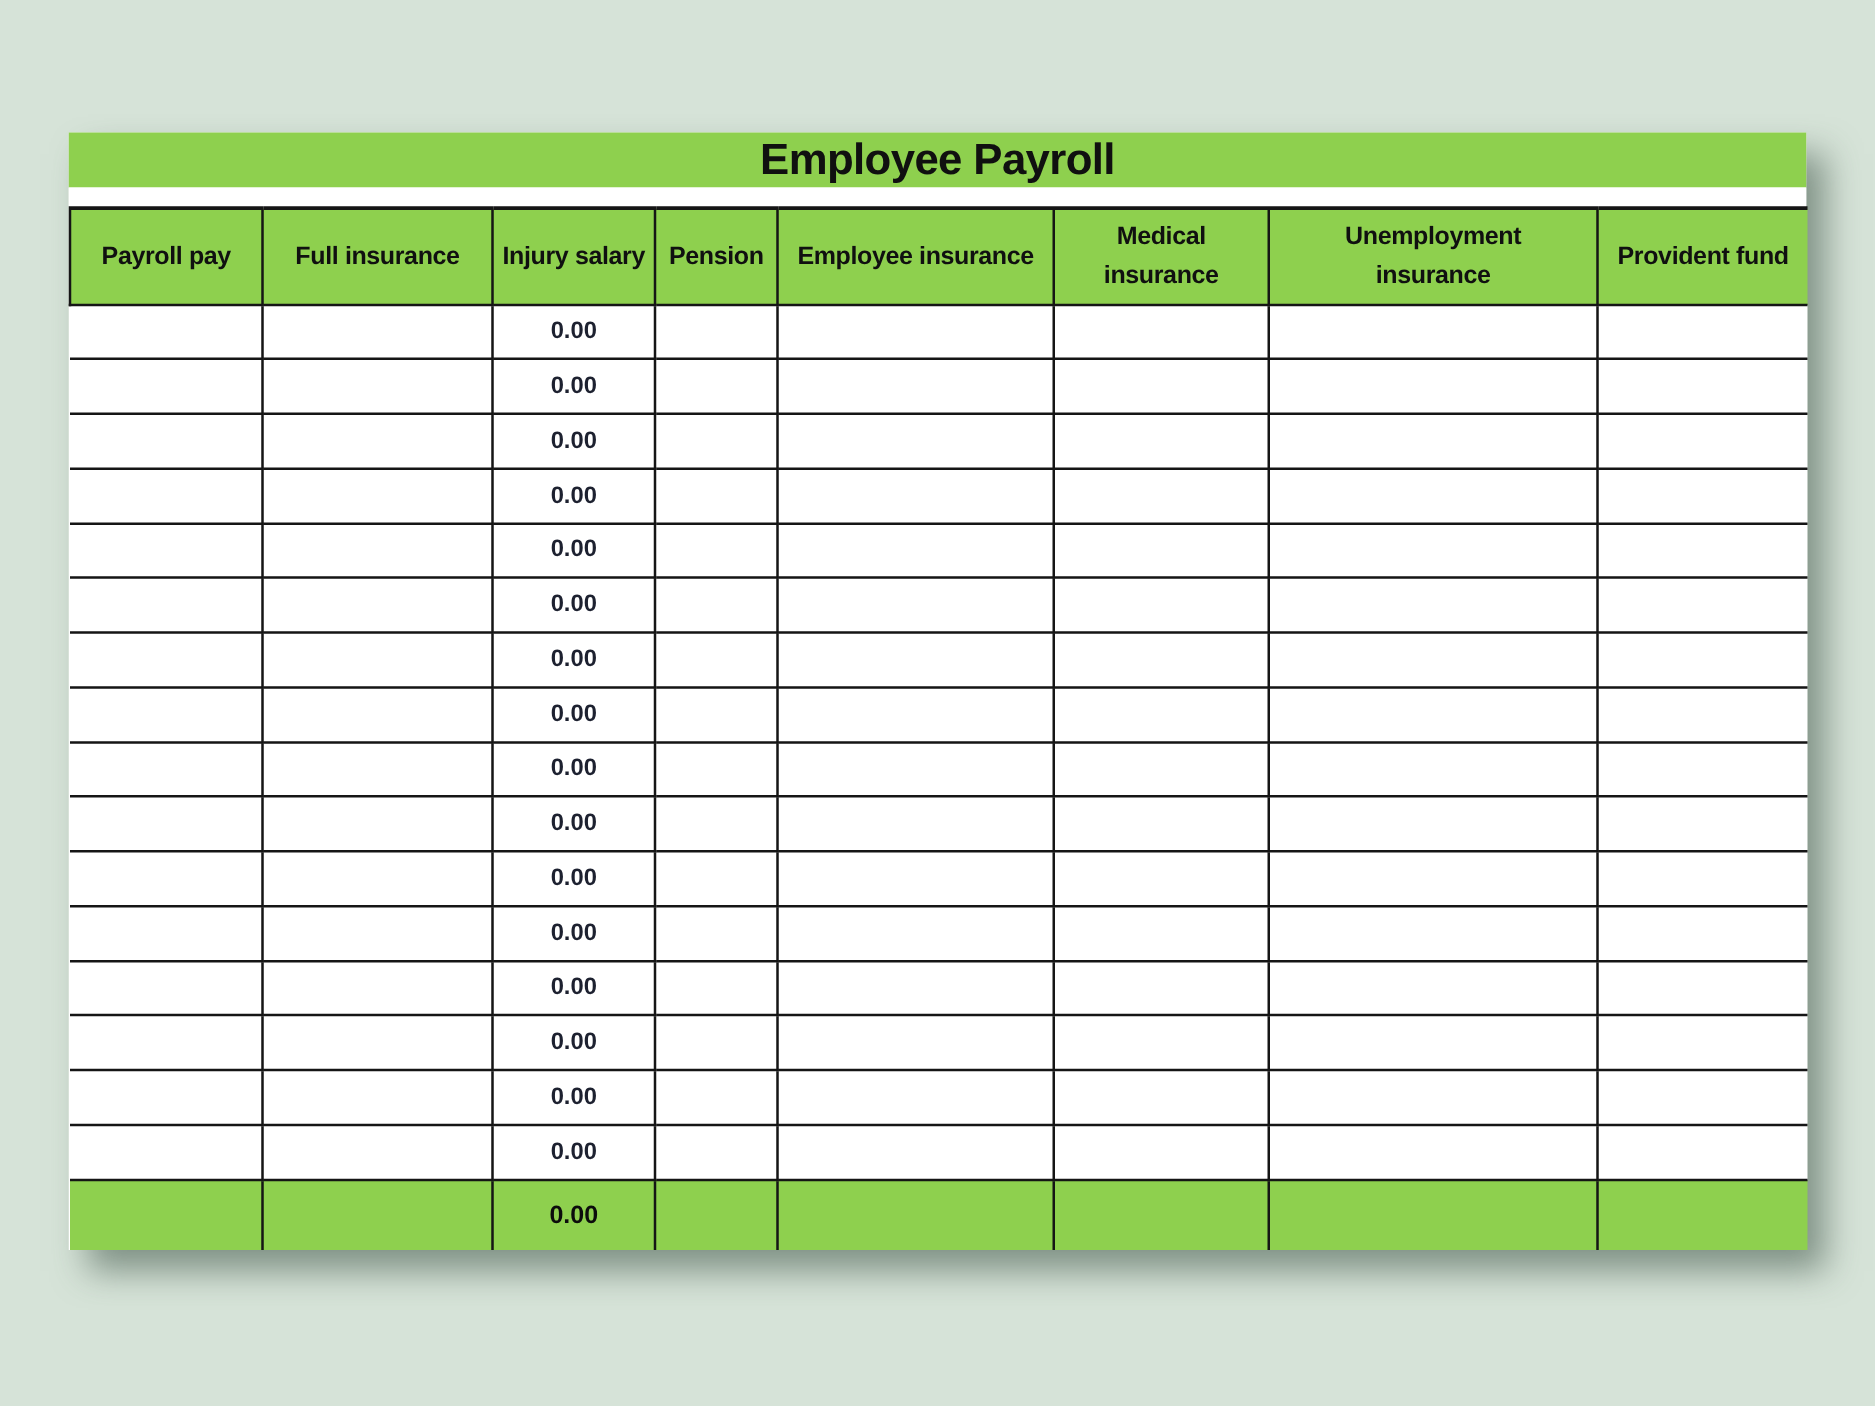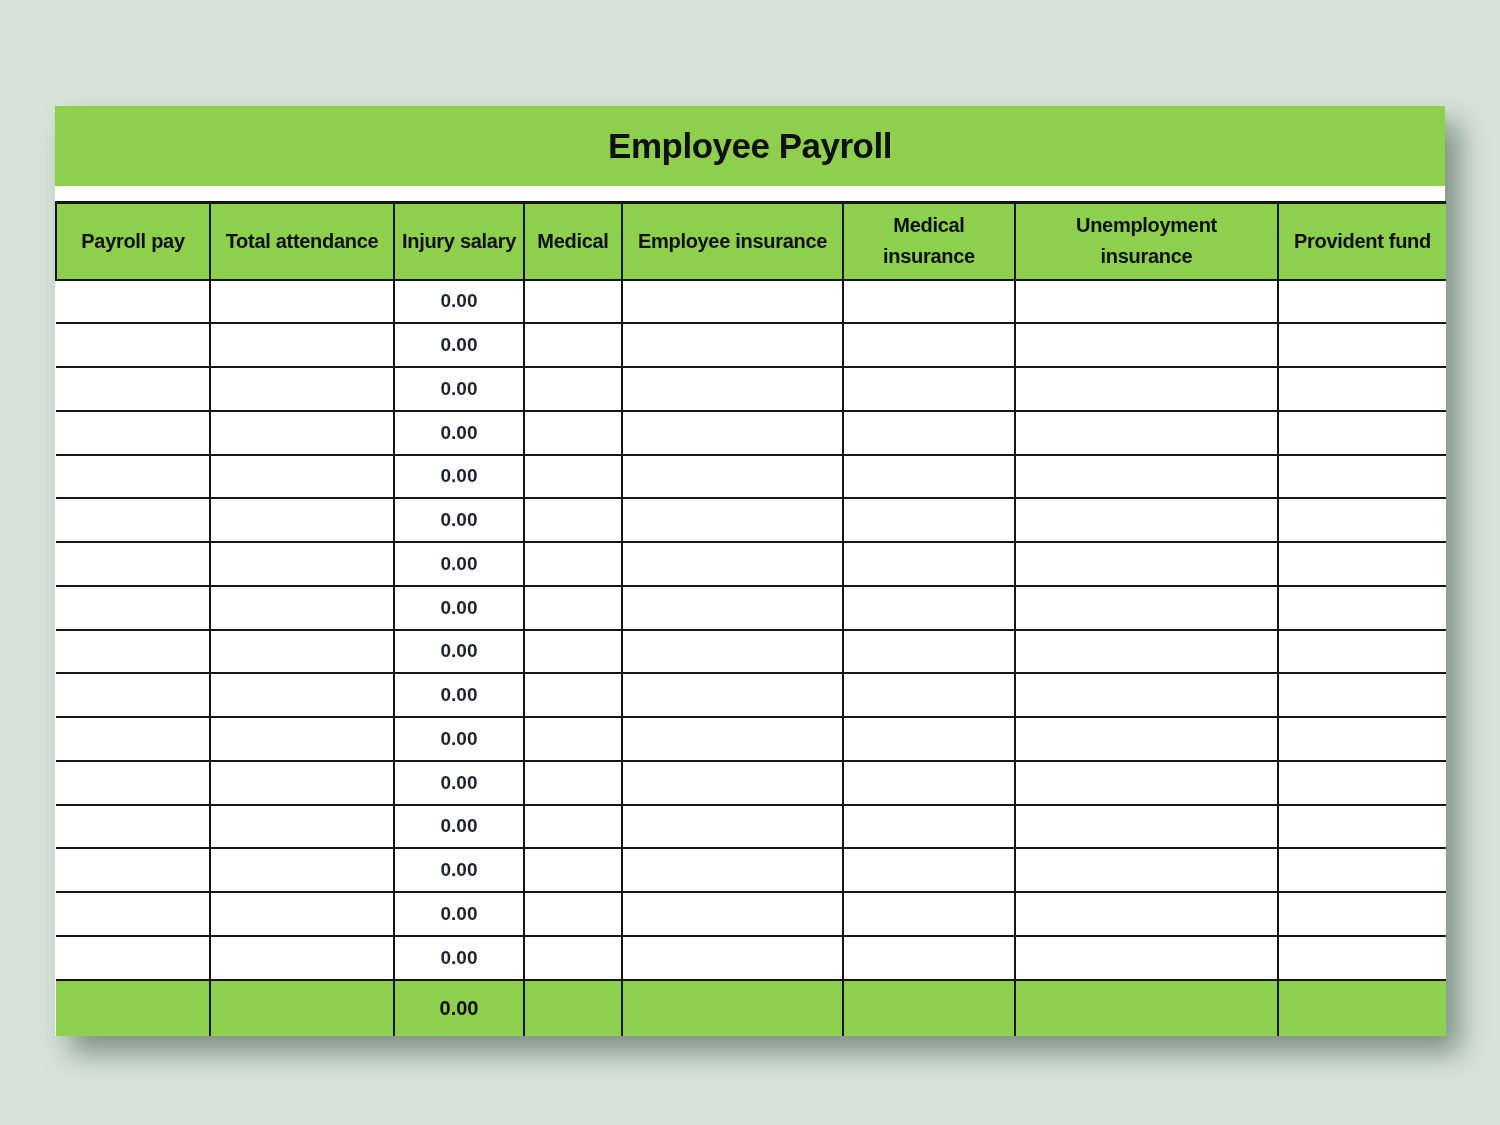--- a/index.html
+++ b/index.html
@@ -19,21 +19,21 @@
   }
   .sheet {
     position: absolute;
     left: 55px;
     top: 106px;
     width: 1390px;
     background: #ffffff;
     box-shadow: 15px 17px 26px rgba(75, 95, 82, 0.62);
   }
   .title-bar {
-    height: 80px;
+    height: 44px;
     background: var(--green);
     display: flex;
     align-items: center;
     justify-content: center;
   }
   .title-bar .title-text {
     font-size: 35px;
     font-weight: bold;
     color: #101010;
     letter-spacing: -0.5px;
@@ -107,23 +107,23 @@
       <col style="width:130px">
       <col style="width:98px">
       <col style="width:221px">
       <col style="width:172px">
       <col style="width:263px">
       <col style="width:168px">
     </colgroup>
     <thead>
       <tr id="header-row">
           <th><span class="th-inner">Payroll pay</span></th>
-          <th><span class="th-inner">Total attendance</span></th>
+          <th><span class="th-inner">Full insurance</span></th>
           <th><span class="th-inner">Injury salary</span></th>
-          <th><span class="th-inner">Medical</span></th>
+          <th><span class="th-inner">Pension</span></th>
           <th><span class="th-inner">Employee insurance</span></th>
           <th><span class="th-inner">Medical insurance</span></th>
           <th><span class="th-inner">Unemployment insurance</span></th>
           <th><span class="th-inner">Provident fund</span></th>
         </tr>
     </thead>
     <tbody id="data-rows">
         <tr>
           <td></td>
           <td></td>

